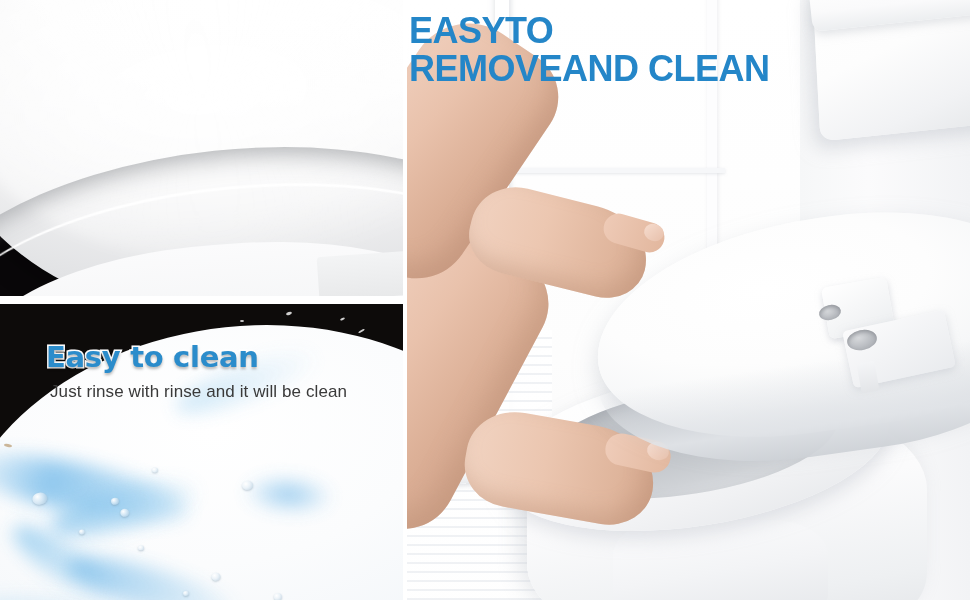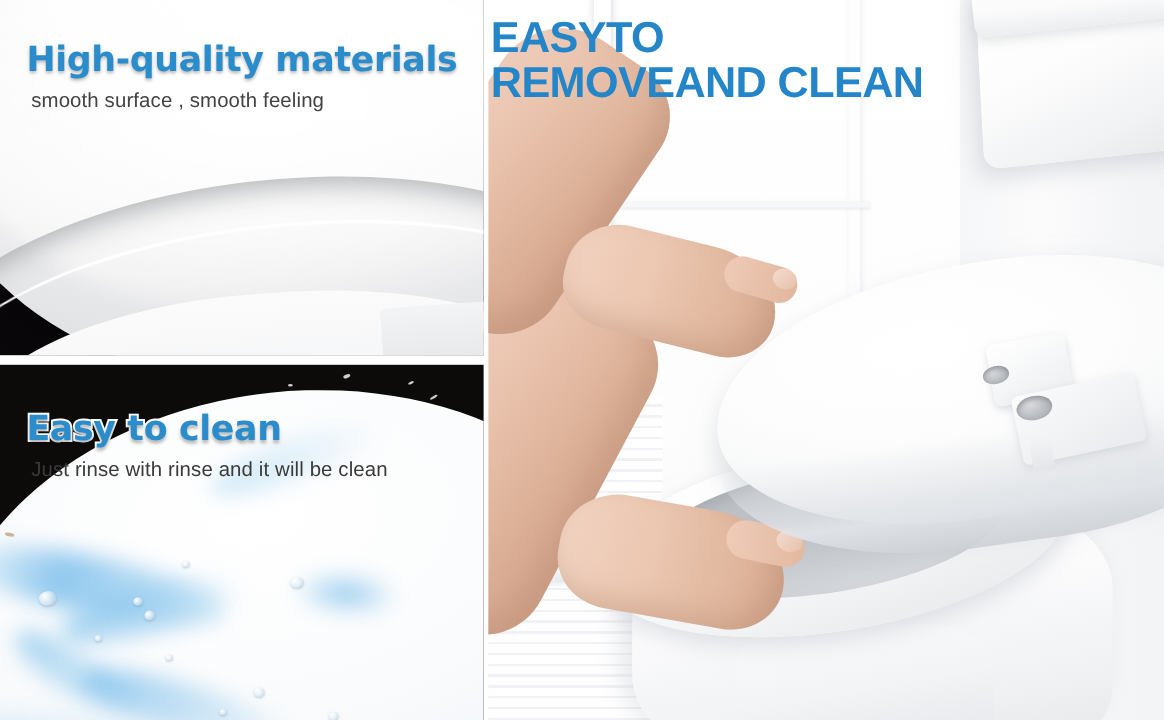--- a/index.html
+++ b/index.html
@@ -174,21 +174,21 @@
   .sp4 { left: 240px; top: 16px; width: 4px; height: 2px; }
   .sp5 { left: 4px;   top: 140px; width: 8px; height: 3px; background: rgba(190,160,120,0.75); transform: rotate(10deg); }
 
   
   .txt-wrap {
     position: absolute;
     left: 22px;
     z-index: 6;
   }
   .tw-top { top: 34px; }
-  .tw-bot { top: 336px; }
+  .tw-bot { top: 336px; margin-left: 24px; }
 
   .feature-title {
     margin: 0;
     font-family: "DejaVu Sans", sans-serif;
     font-size: 29px;
     font-weight: bold;
     line-height: 1.06;
     letter-spacing: -0.3px;
     color: #2b8ccb;
     -webkit-text-stroke: 3.2px #ffffff;
@@ -456,24 +456,20 @@
   <div class="left-col">
 
     <div class="panel panel-top">
       <div class="lid-top"></div>
       <div class="lid-top-sheen"></div>
       <div class="lid-top-rim"></div>
       <div class="lid-top-seam"></div>
       <div class="lid-top-base"></div>
       <div class="lid-top-notch"></div>
 
-      <div class="txt-wrap tw-top">
-        <h2 class="feature-title">High-quality materials</h2>
-        <p class="feature-sub">smooth surface , smooth feeling</p>
-      </div>
     </div>
 
     <div class="panel-gap"></div>
 
     <div class="panel panel-bottom">
       <div class="lid-bot">
         <div class="water w1"></div>
         <div class="water w2"></div>
         <div class="water w3"></div>
         <div class="water w4"></div>

